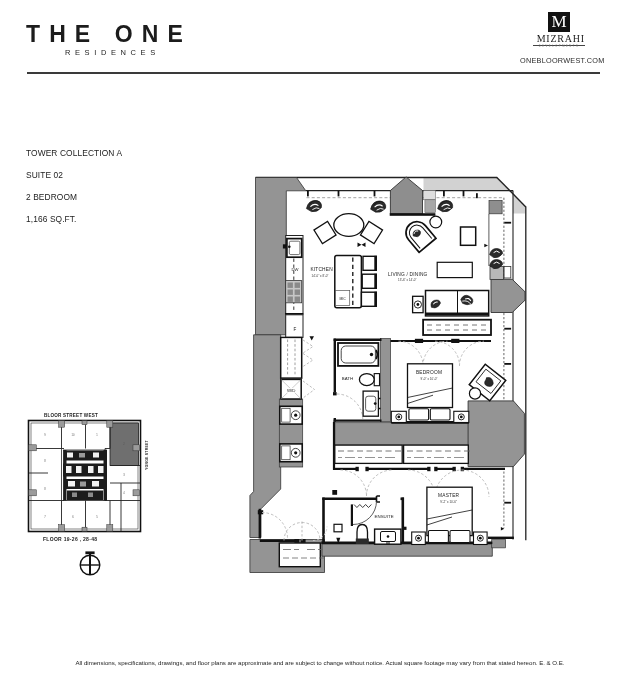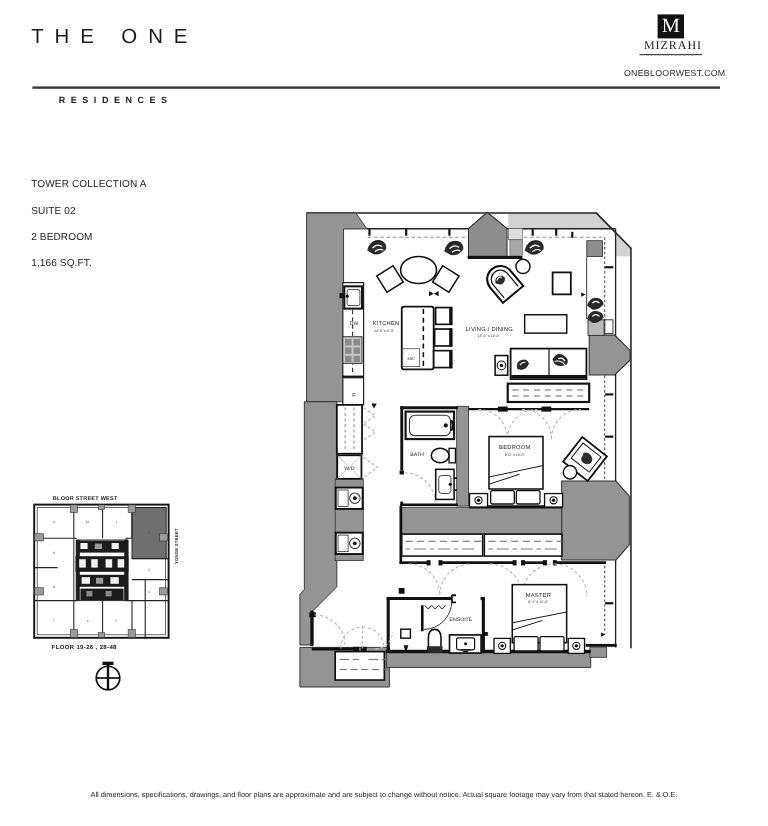--- a/index.html
+++ b/index.html
@@ -3,23 +3,23 @@
 <meta charset="utf-8">
 <style>
   html,body{margin:0;padding:0;}
   body{width:640px;height:688px;background:#ffffff;position:relative;overflow:hidden;
        font-family:"Liberation Sans", sans-serif;-webkit-font-smoothing:antialiased;}
   .abs{position:absolute;}
 </style>
 </head>
 <body>
 
-<div class="abs" style="left:26px;top:21px;font-size:17px;font-weight:normal;letter-spacing:9.1px;color:#1c1c1c;">THE ONE</div>
-
-<div class="abs" style="left:49px;top:47.5px;font-size:7.5px;font-weight:bold;letter-spacing:4.6px;color:#1c1c1c;margin-top:31px;">RESIDENCES</div>
+<div class="abs" style="left:26px;top:21px;font-size:23px;font-weight:bold;letter-spacing:9.1px;color:#1c1c1c;">THE ONE</div>
+
+<div class="abs" style="left:65px;top:47.5px;font-size:7.5px;font-weight:normal;letter-spacing:4.6px;color:#1c1c1c;">RESIDENCES</div>
 
 <div class="abs" style="left:548px;top:12px;width:22px;height:20px;background:#111;color:#fff;text-align:center;font-family:'Liberation Serif',serif;font-size:17px;line-height:20px;">M</div>
 
 <div class="abs" style="left:533px;top:33px;width:52px;text-align:right;font-family:'Liberation Serif',serif;font-size:10px;letter-spacing:0.8px;color:#1c1c1c;border-bottom:0.8px solid #444;padding-bottom:0.5px;">MIZRAHI</div>
 
 <div class="abs" style="left:533px;top:45.4px;width:52px;text-align:center;font-size:2.6px;letter-spacing:1.6px;color:#777;">DEVELOPMENTS</div>
 
 <div class="abs" style="left:520px;top:55.5px;font-size:7.3px;letter-spacing:0.25px;color:#2a2a2a;">ONEBLOORWEST.COM</div>
 
 <div class="abs" style="left:27px;top:72.4px;width:573px;height:1.2px;background:#3a3a3a;"></div>

